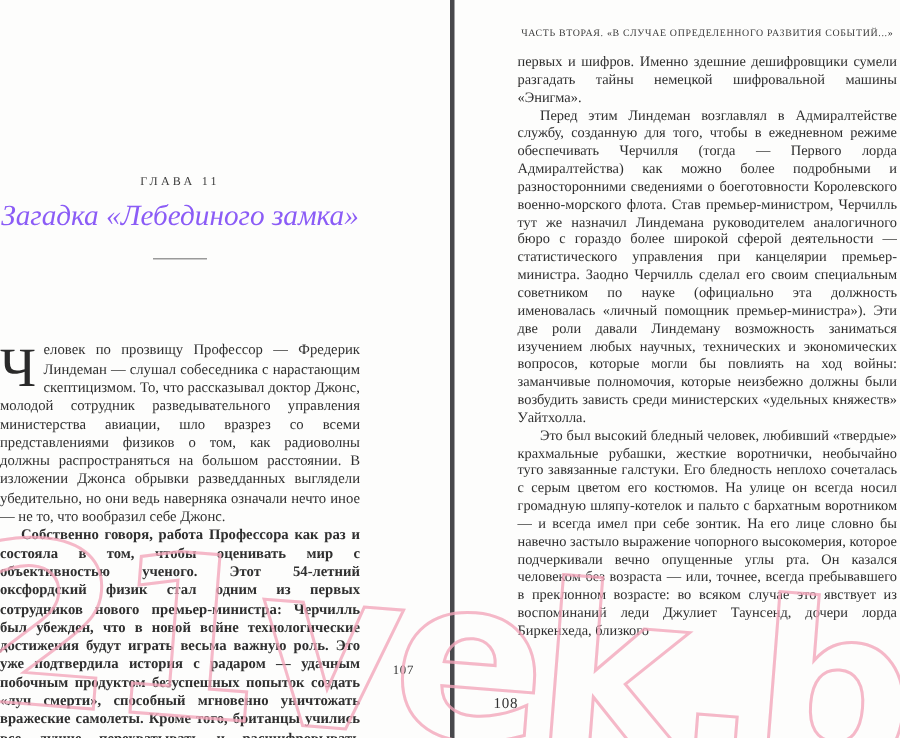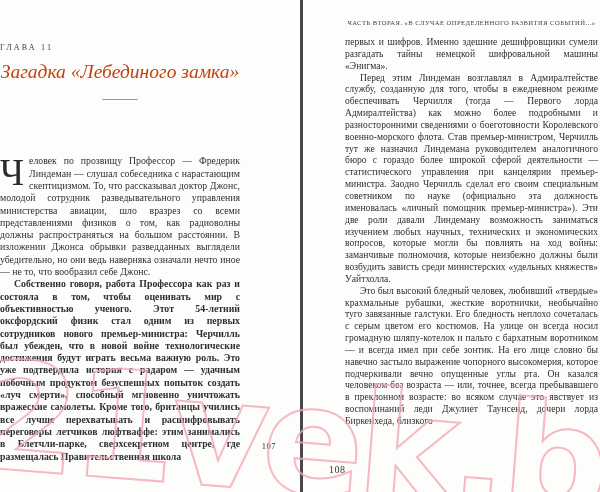--- a/index.html
+++ b/index.html
@@ -18,32 +18,33 @@
     width:3px; height:492px;
     background:#48484c;
   }
 
   
   .page-left {
     position:absolute; left:0; top:0;
     width:240px; height:492px;
   }
   .chapter-label {
-    margin-top:43px;
+    margin-top:116px;
+    text-align:center;
     font-size:8px;
     letter-spacing:2.2px;
     color:#3c3c3c;
   }
   .chapter-title {
     margin-top:8px;
     text-align:center;
     font-style:italic;
     font-size:19.5px;
     line-height:1.2;
-    color:#c2410c;
+    color:#8b5cf6;
     white-space:nowrap;
   }
   .title-rule {
     width:36px; height:1px;
     background:#9a9a9a;
     margin:16px auto 0 auto;
   }
   .body-left {
     margin-top:55px;
     text-align:justify;

